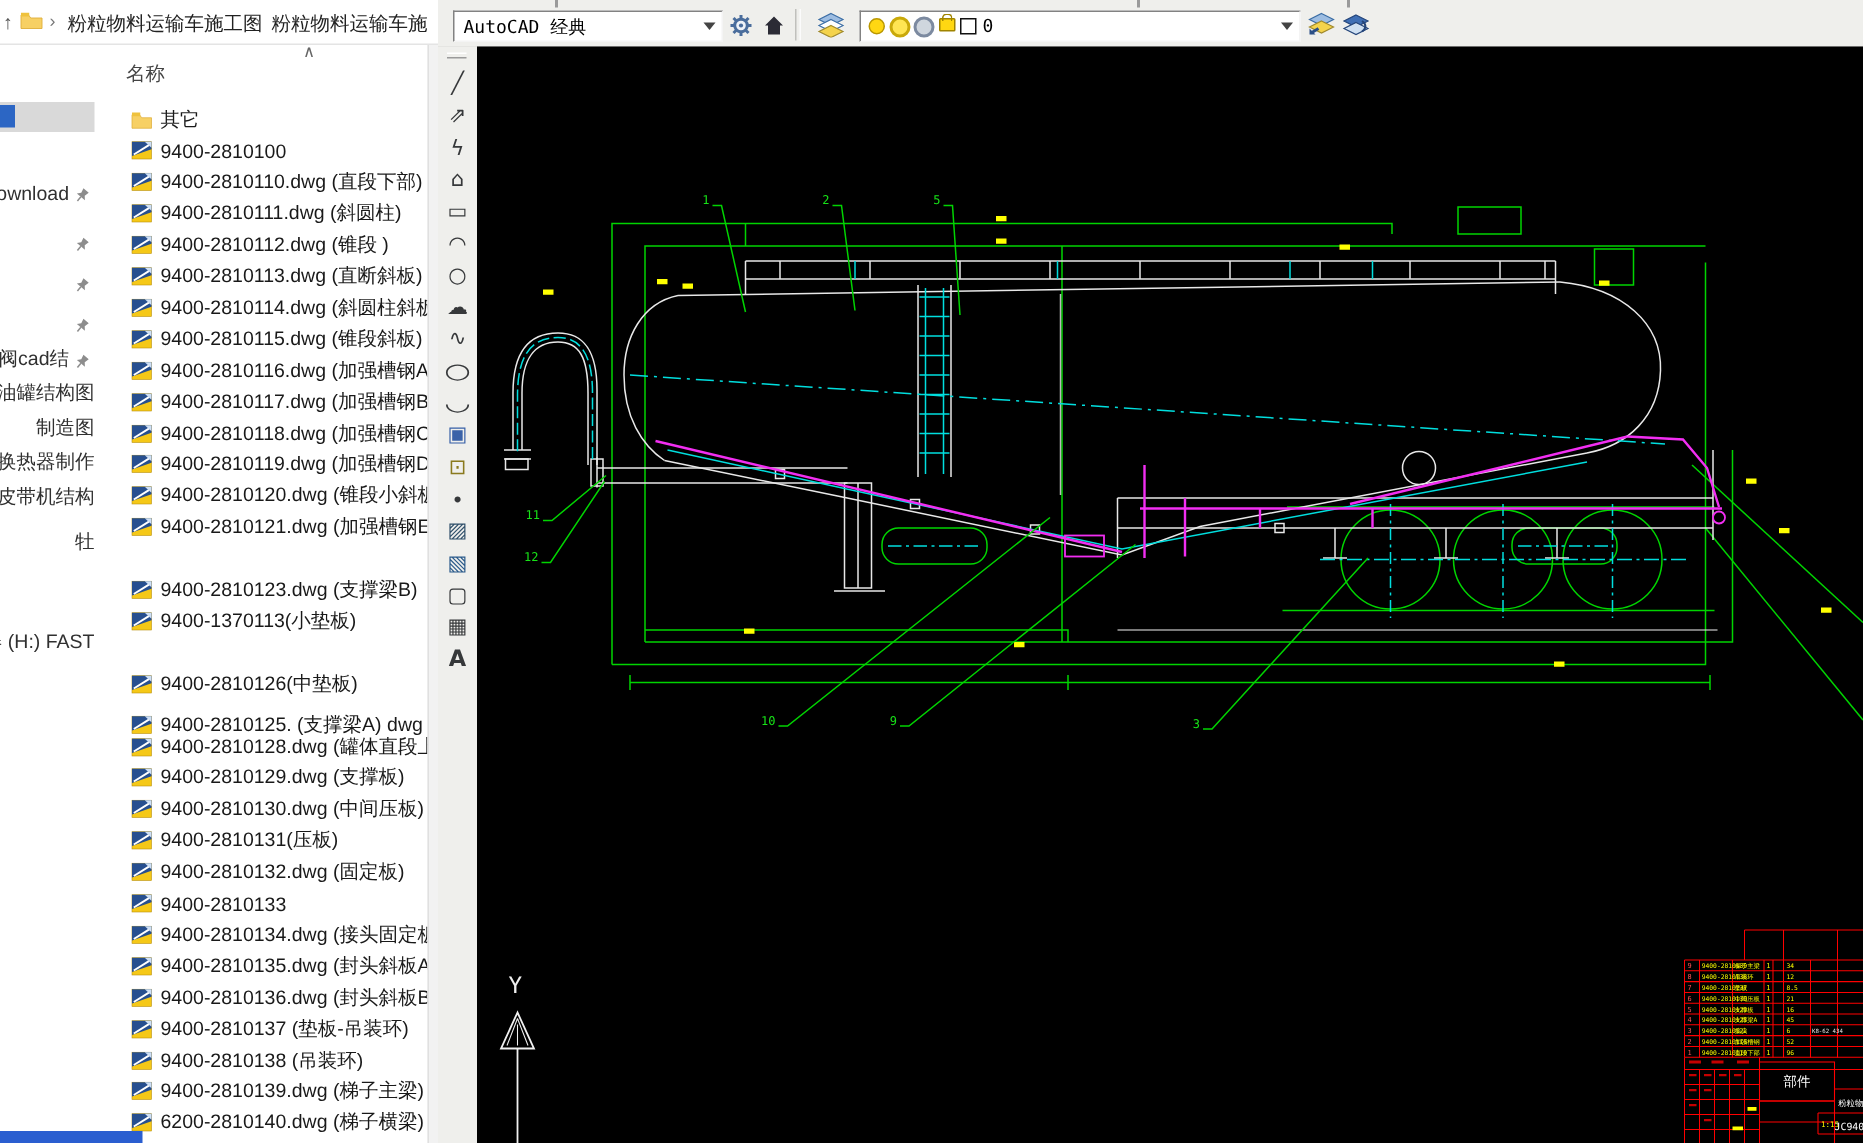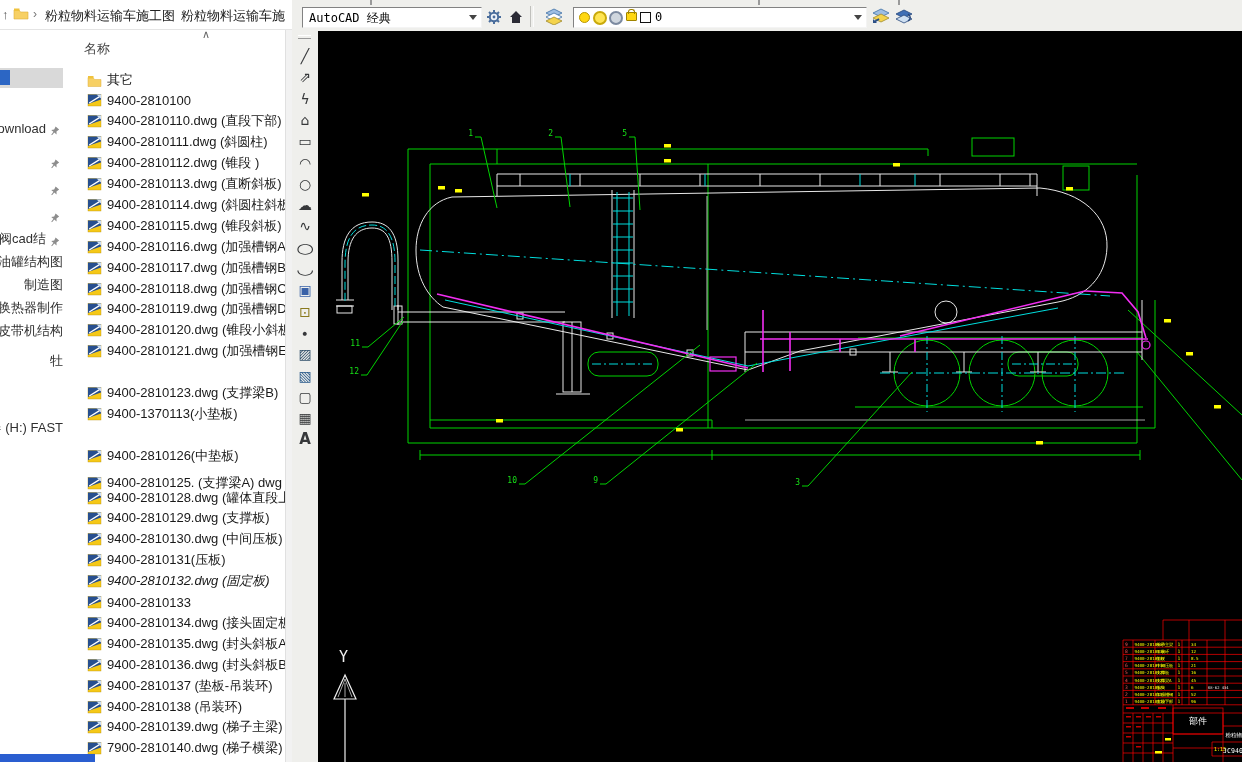--- a/index.html
+++ b/index.html
@@ -325,21 +325,21 @@
         </div>
         <div class="file-row" style="top: 519.7px;">
           <span class="fico"><svg width="15" height="14" viewBox="0 0 15 14">
               <rect x="1" y="1.5" width="13" height="11.5" fill="#f5c817" stroke="#b78f10" stroke-width=".4"></rect>
               <path d="M1 1.5 L14 1.5 L14 6.5 L1 11 Z" fill="#274f8f"></path>
               <path d="M2.2 10 L12.5 3.6" stroke="#fff" stroke-width="1.3"></path>
               <path d="M9.5 1.5 h4.5 v4 Z" fill="#cfe0f5"></path>
             </svg></span>
           <span class="fname">9400-2810131(压板)</span>
         </div>
-        <div class="file-row" style="top: 540.6px; font-style: italic;">
+        <div class="file-row" style="top: 540.6px;">
           <span class="fico"><svg width="15" height="14" viewBox="0 0 15 14">
               <rect x="1" y="1.5" width="13" height="11.5" fill="#f5c817" stroke="#b78f10" stroke-width=".4"></rect>
               <path d="M1 1.5 L14 1.5 L14 6.5 L1 11 Z" fill="#274f8f"></path>
               <path d="M2.2 10 L12.5 3.6" stroke="#fff" stroke-width="1.3"></path>
               <path d="M9.5 1.5 h4.5 v4 Z" fill="#cfe0f5"></path>
             </svg></span>
           <span class="fname">9400-2810132.dwg (固定板)</span>
         </div>
         <div class="file-row" style="top: 561.5px;">
           <span class="fico"><svg width="15" height="14" viewBox="0 0 15 14">
@@ -404,21 +404,21 @@
             </svg></span>
           <span class="fname">9400-2810139.dwg (梯子主梁)</span>
         </div>
         <div class="file-row" style="top: 707.8px;">
           <span class="fico"><svg width="15" height="14" viewBox="0 0 15 14">
               <rect x="1" y="1.5" width="13" height="11.5" fill="#f5c817" stroke="#b78f10" stroke-width=".4"></rect>
               <path d="M1 1.5 L14 1.5 L14 6.5 L1 11 Z" fill="#274f8f"></path>
               <path d="M2.2 10 L12.5 3.6" stroke="#fff" stroke-width="1.3"></path>
               <path d="M9.5 1.5 h4.5 v4 Z" fill="#cfe0f5"></path>
             </svg></span>
-          <span class="fname">7900-2810140.dwg (梯子横梁)</span>
+          <span class="fname">6200-2810140.dwg (梯子横梁)</span>
         </div>
       </div>
     <div id="exp-scroll"></div>
     <div id="taskbar-frag"></div>
   </div>
 
   <div id="cadwin">
     <div id="cad-topbar">
       <div class="sliver" style="left:78px"></div>
       <div class="sliver" style="left:466px"></div>

